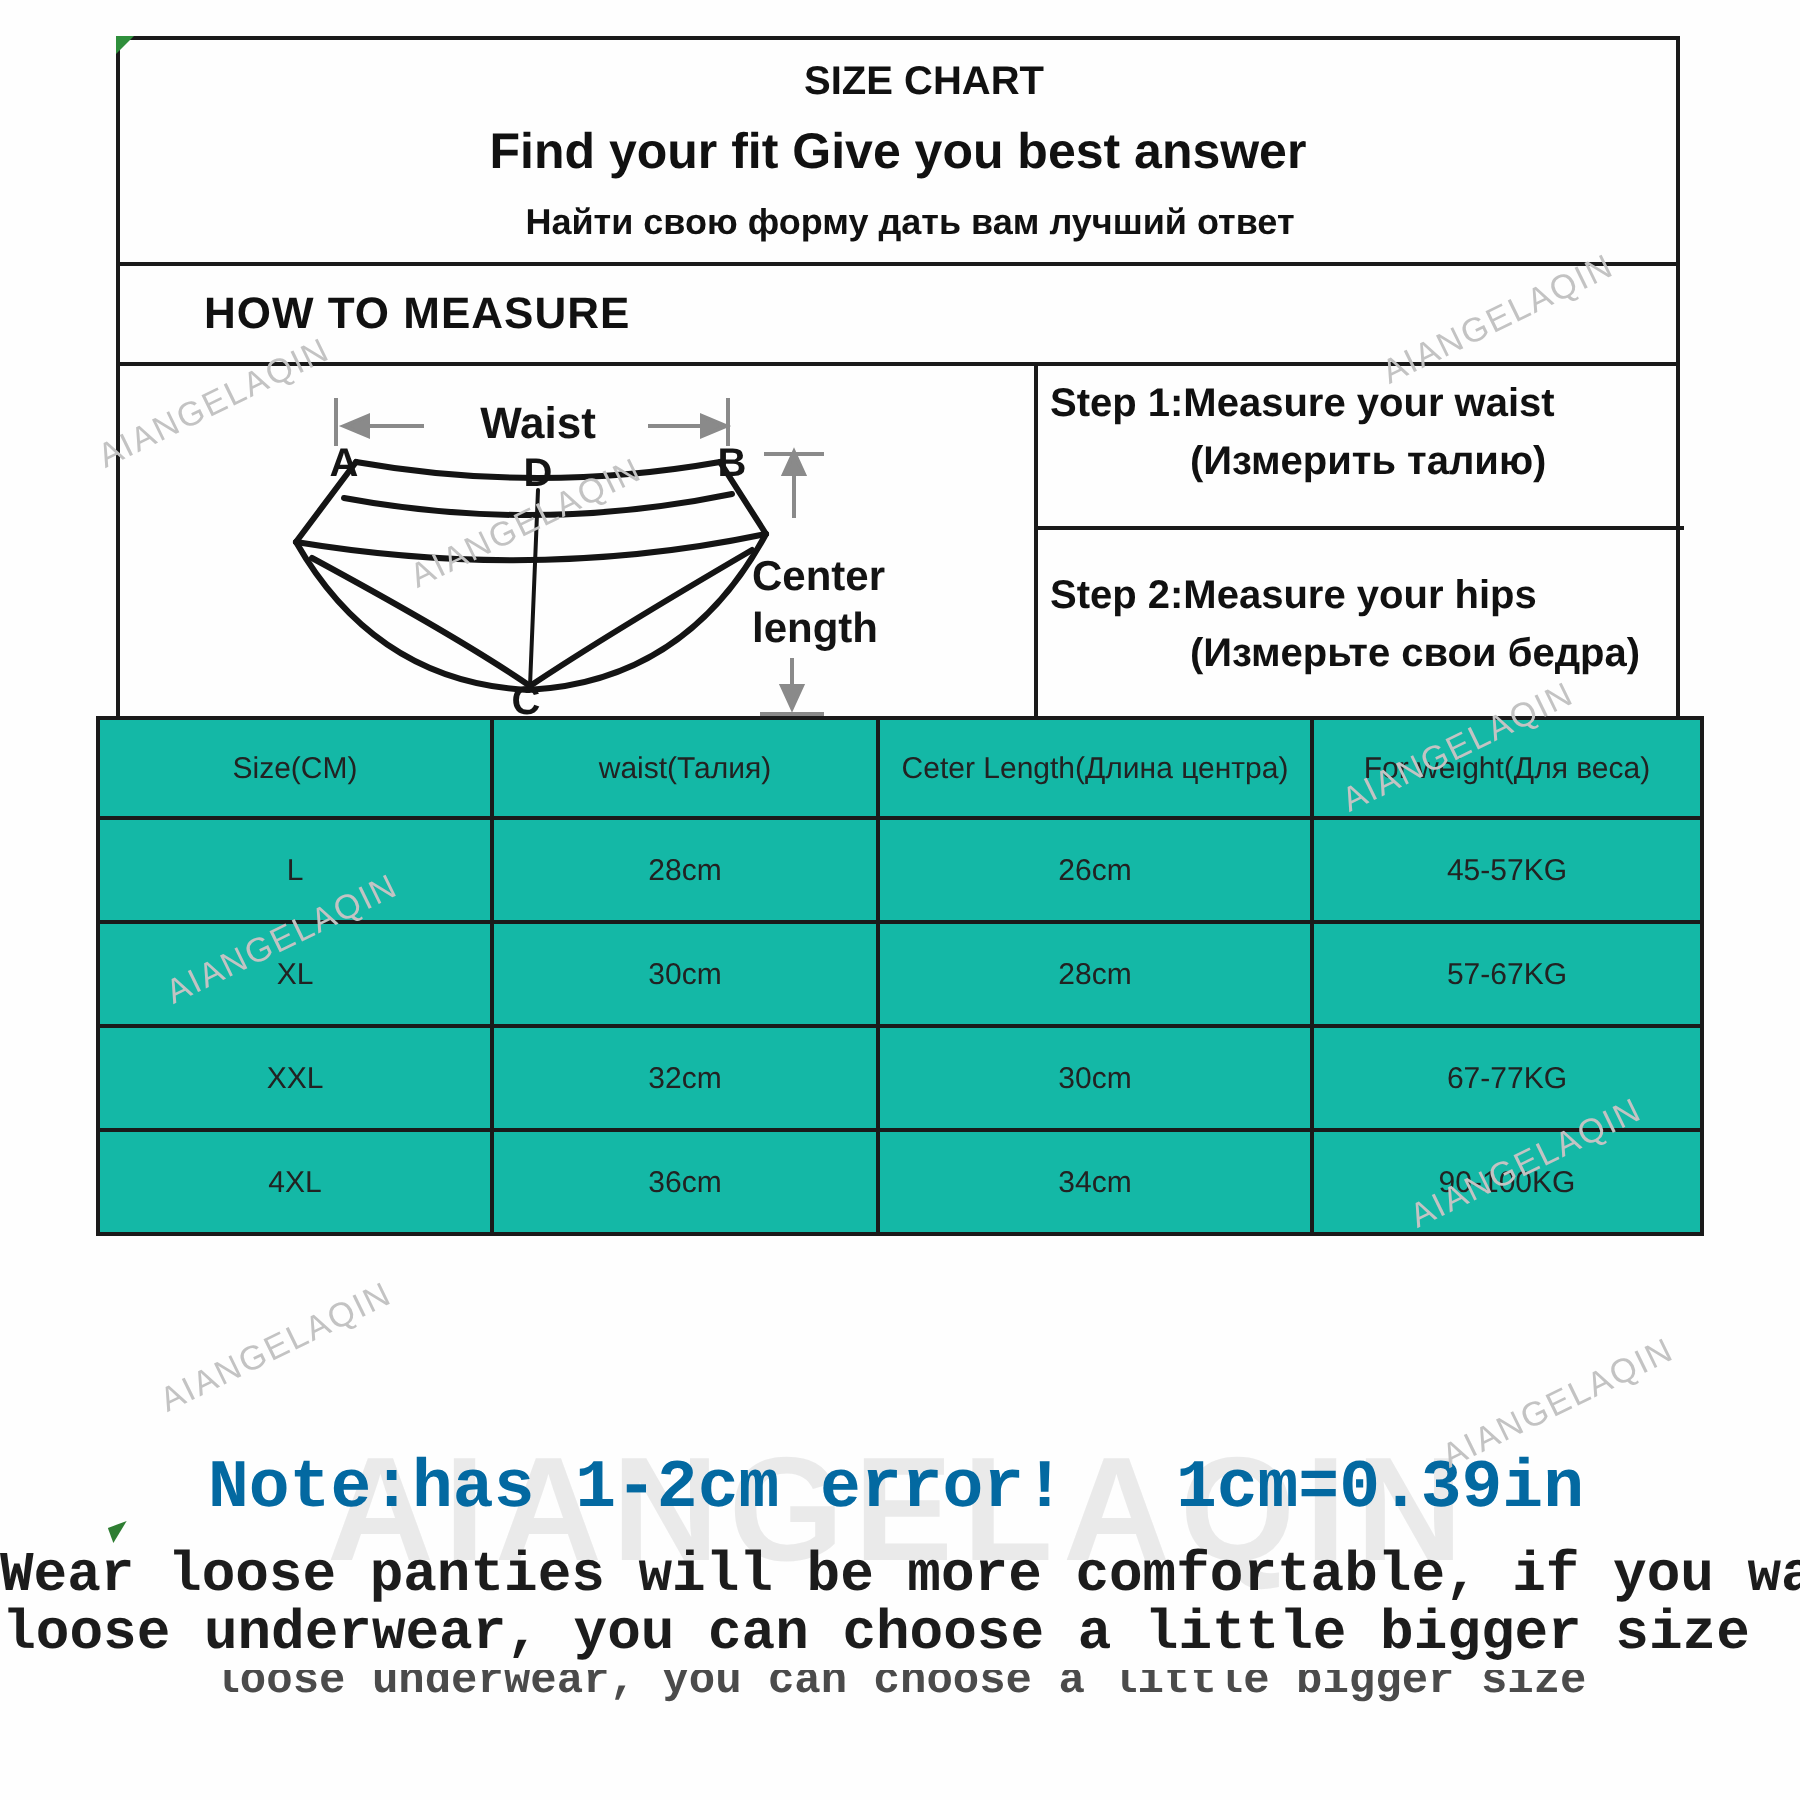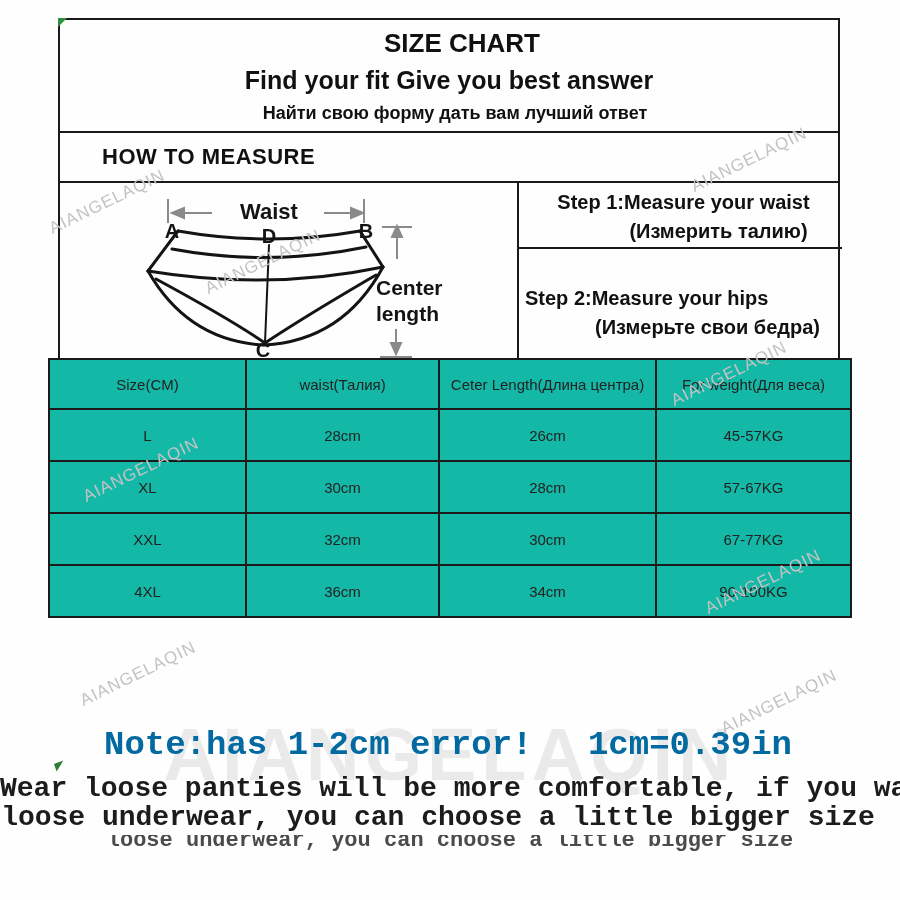--- a/index.html
+++ b/index.html
@@ -19,21 +19,21 @@
     font-size:74px; font-weight:bold; letter-spacing:5px; color:#cccccc;
     opacity:.38; z-index:0; white-space:nowrap;
   }
   
   .header-box {
     position:absolute; left:58px; top:18px; width:782px; height:115px;
     border:2px solid #1a1a1a; border-bottom:2px solid #1a1a1a;
     display:flex; flex-direction:column; justify-content:space-evenly;
     text-align:center; z-index:2; background:transparent;
   }
-  .title-main { font-size:26px; font-weight:bold;margin-left:26px; }
+  .title-main { font-size:20px; font-weight:bold;margin-left:26px; }
   .title-sub  { font-size:25px; font-weight:bold; }
   .title-ru   { font-size:18px; font-weight:bold;margin-left:12px; }
   
   .how-band {
     position:absolute; left:58px; top:133px; width:782px; height:50px;
     border-left:2px solid #1a1a1a; border-right:2px solid #1a1a1a;
     border-bottom:2px solid #1a1a1a;
     display:flex; align-items:center; z-index:2;padding-left:38px;
   }
   .how-band span { font-size:22px; font-weight:bold; padding-left:4px; letter-spacing:.5px; }
@@ -41,21 +41,21 @@
   .measure-box {
     position:absolute; left:58px; top:183px; width:782px; height:175px;
     border-left:2px solid #1a1a1a; border-right:2px solid #1a1a1a; z-index:2;
   }
   .measure-divider {
     position:absolute; left:457px; top:0; width:2px; height:175px; background:#1a1a1a;
   }
   .step-cell {
     position:absolute; left:459px; width:323px; padding:8px 0 0 6px;
   }
-  .step-1 { top:0; height:66px; border-bottom:2px solid #1a1a1a;text-align:center; }
+  .step-1 { top:0; height:82px; border-bottom:2px solid #1a1a1a; }
   .step-2 { top:84px; height:91px; padding-top:20px; }
   .step-en { font-size:20px; font-weight:bold; }
   .step-ru { font-size:20px; font-weight:bold; padding-left:70px; margin-top:6px; }
   .diagram-svg { position:absolute; left:0; top:0; }
   
   table.size-table {
     position:absolute; left:48px; top:358px; z-index:3;
     border-collapse:collapse; table-layout:fixed; background:#14b8a6;
   }
   table.size-table td {

